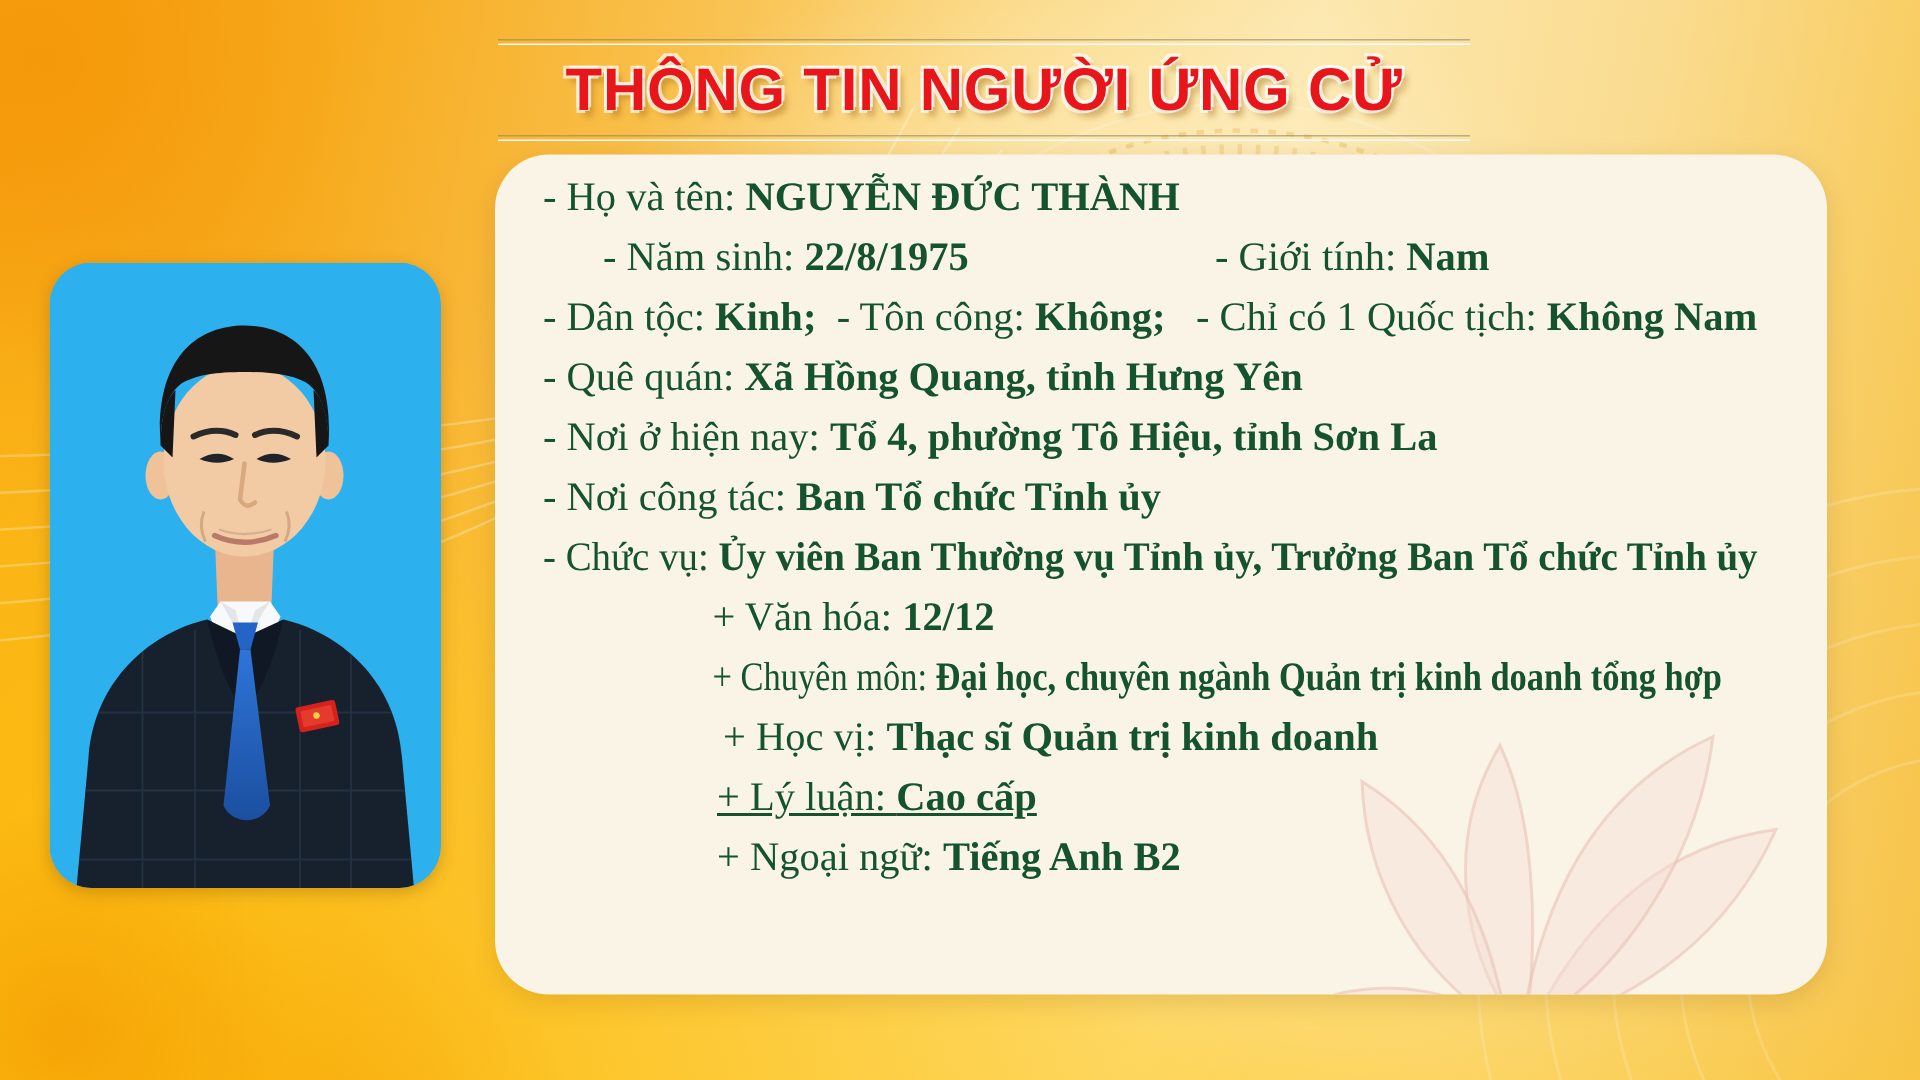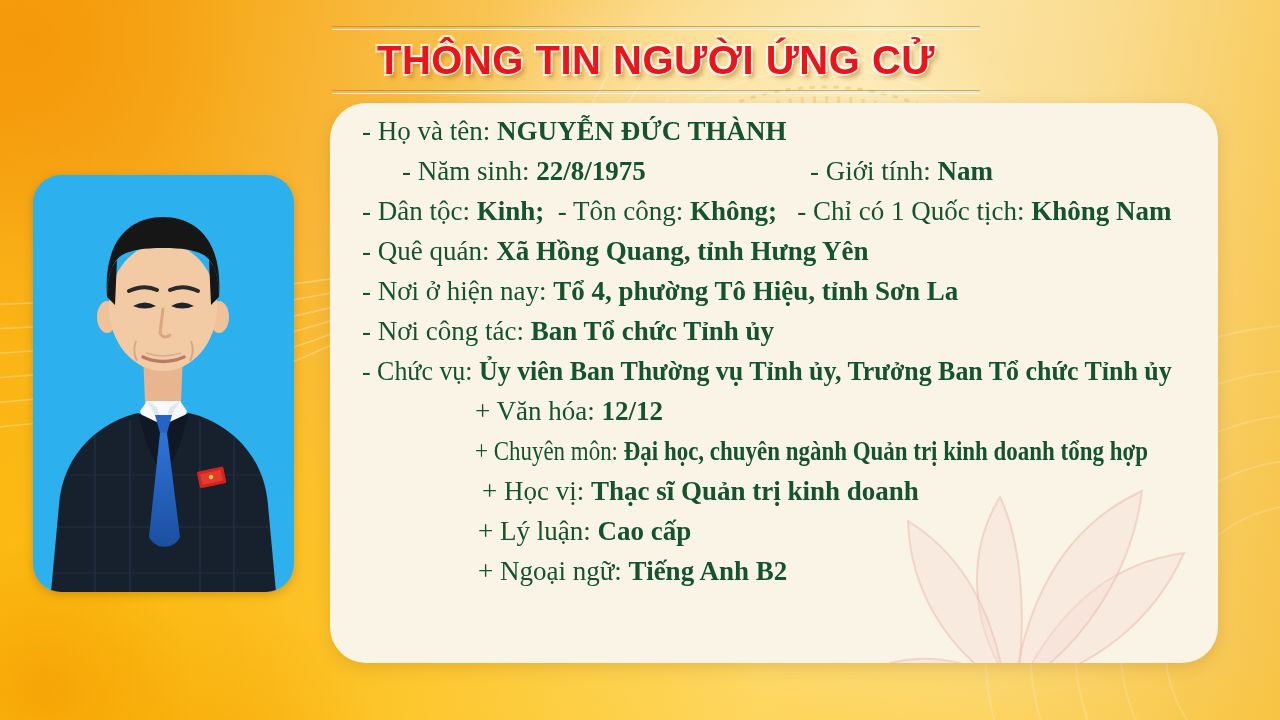--- a/index.html
+++ b/index.html
@@ -176,18 +176,18 @@
         <div class="row"><span class="grp" style="left: 0px;"><span>- Họ và tên: </span><span class="b">NGUYỄN ĐỨC THÀNH</span></span></div>
         <div class="row"><span class="grp" style="left: 0px; margin-left: 40px;"><span>- Năm sinh: </span><span class="b">22/8/1975</span></span><span class="grp" style="left: 448px;"><span>- Giới tính: </span><span class="b">Nam</span></span></div>
         <div class="row"><span class="grp" style="left: 0px;"><span>- Dân tộc: </span><span class="b">Kinh;</span><span>  - Tôn công: </span><span class="b">Không;</span><span>   - Chỉ có 1 Quốc tịch: </span><span class="b">Không Nam</span></span></div>
         <div class="row"><span class="grp" style="left: 0px;"><span>- Quê quán: </span><span class="b">Xã Hồng Quang, tỉnh Hưng Yên</span></span></div>
         <div class="row"><span class="grp" style="left: 0px;"><span>- Nơi ở hiện nay: </span><span class="b">Tổ 4, phường Tô Hiệu, tỉnh Sơn La</span></span></div>
         <div class="row"><span class="grp" style="left: 0px;"><span>- Nơi công tác: </span><span class="b">Ban Tổ chức Tỉnh ủy</span></span></div>
         <div class="row"><span class="grp" style="left: 0px; transform: scaleX(0.96);"><span>- Chức vụ: </span><span class="b">Ủy viên Ban Thường vụ Tỉnh ủy, Trưởng Ban Tổ chức Tỉnh ủy</span></span></div>
         <div class="row"><span class="grp" style="left: 113px;"><span>+ Văn hóa: </span><span class="b">12/12</span></span></div>
         <div class="row"><span class="grp" style="left: 113px; transform: scaleX(0.85);"><span>+ Chuyên môn: </span><span class="b">Đại học, chuyên ngành Quản trị kinh doanh tổng hợp</span></span></div>
         <div class="row"><span class="grp" style="left: 120px;"><span>+ Học vị: </span><span class="b">Thạc sĩ Quản trị kinh doanh</span></span></div>
-        <div class="row"><span class="grp" style="left: 116px;"><span>+ Lý luận: </span><span class="b">Cao cấp</span></span></div>
+        <div class="row"><span class="grp" style="left: 116px; text-decoration: underline;"><span>+ Lý luận: </span><span class="b">Cao cấp</span></span></div>
         <div class="row"><span class="grp" style="left: 116px;"><span>+ Ngoại ngữ: </span><span class="b">Tiếng Anh B2</span></span></div>
       </div>
   </div>
 
 </div>
 
 </body></html>

